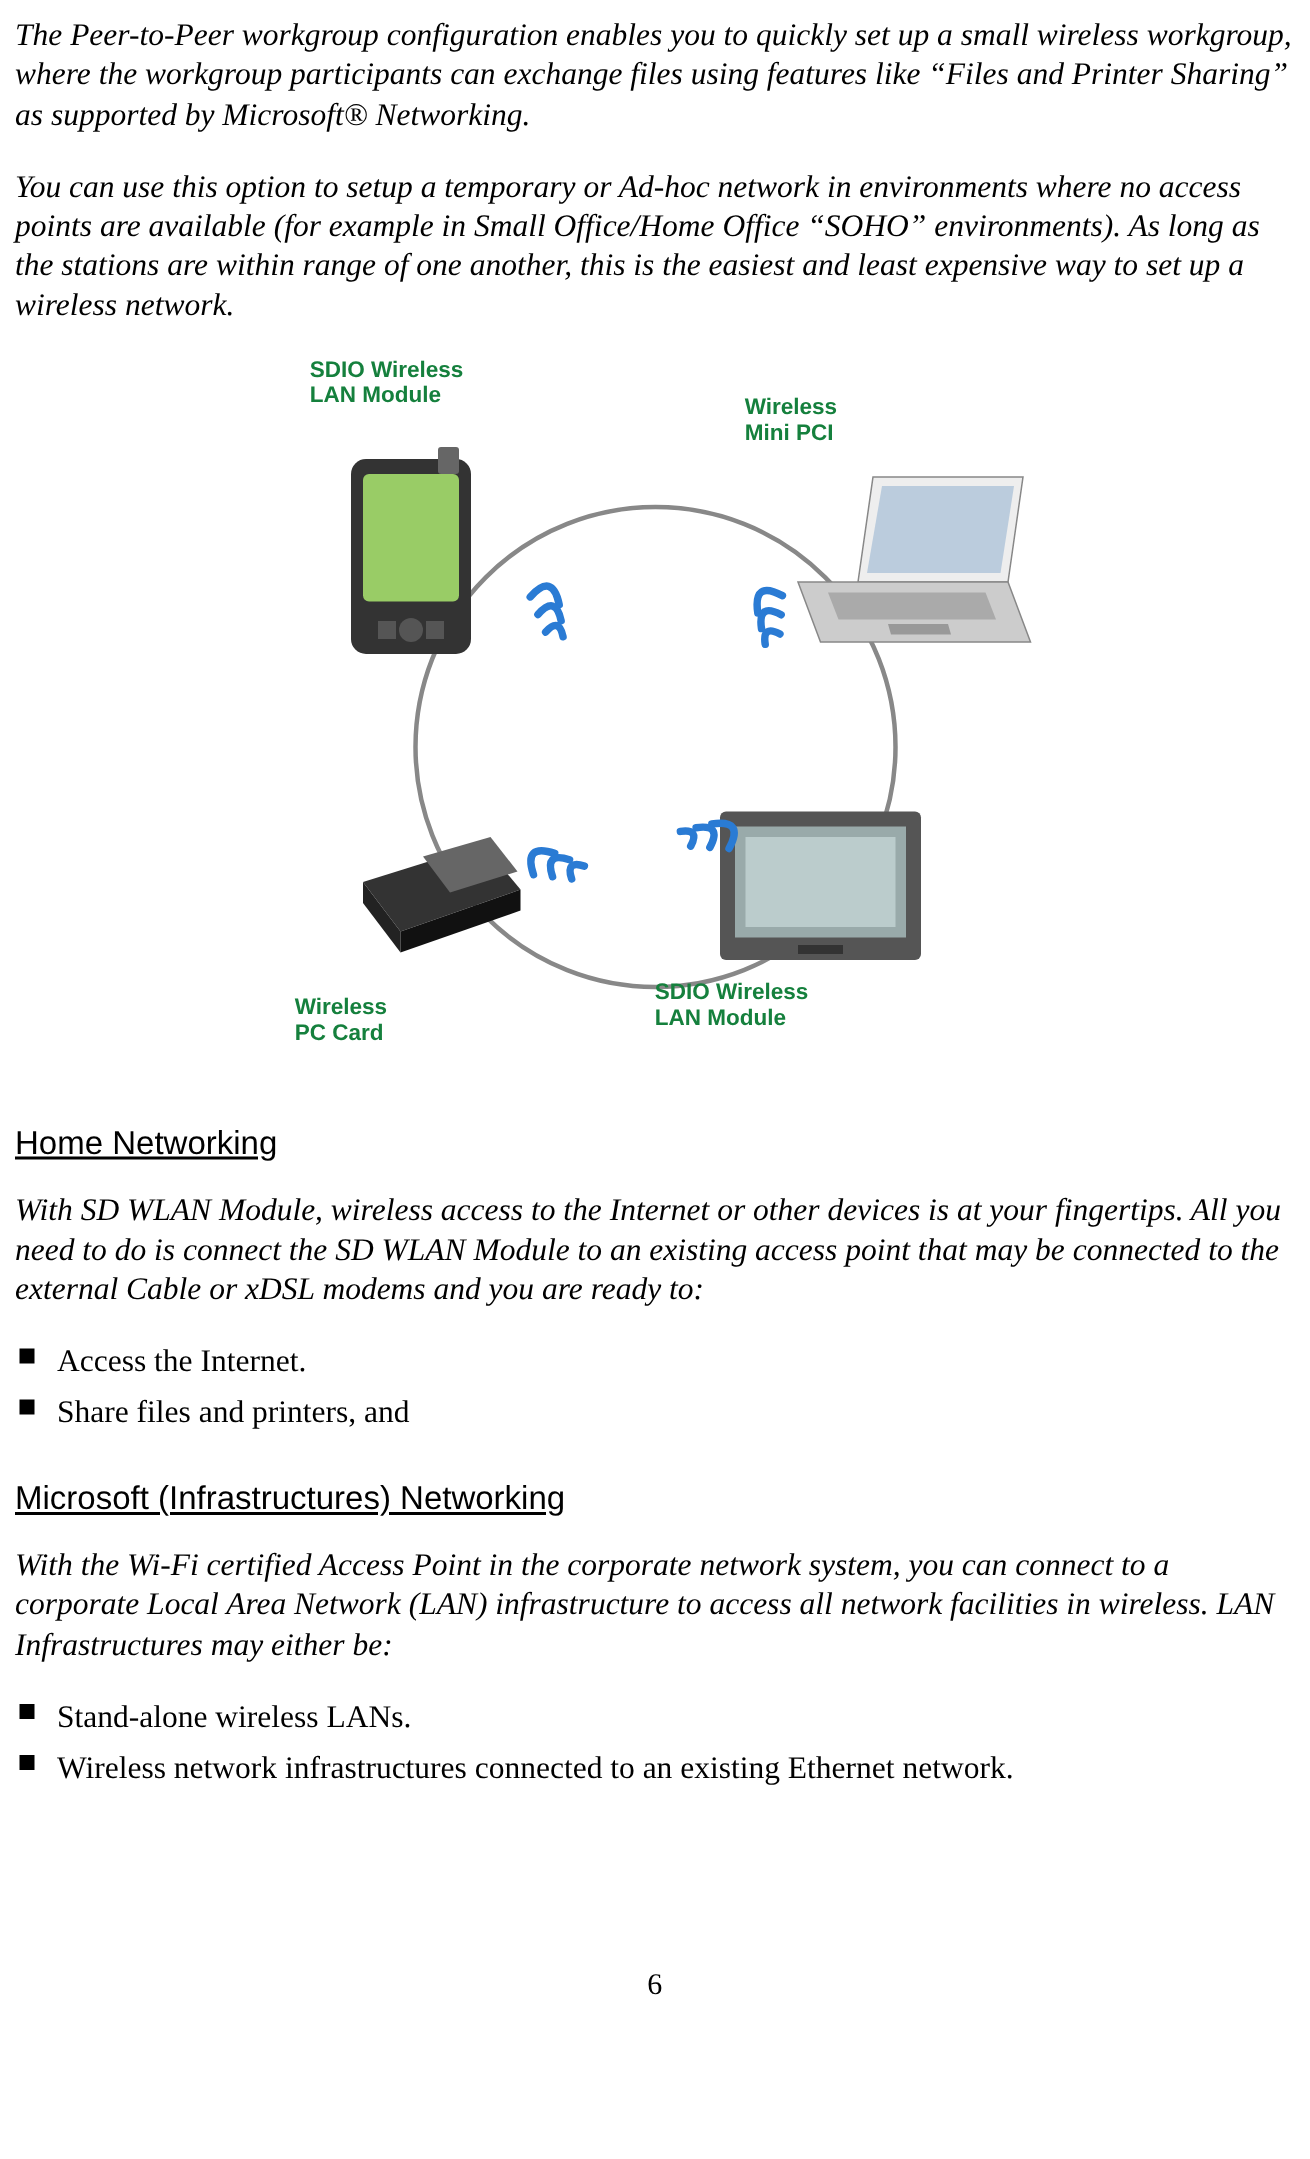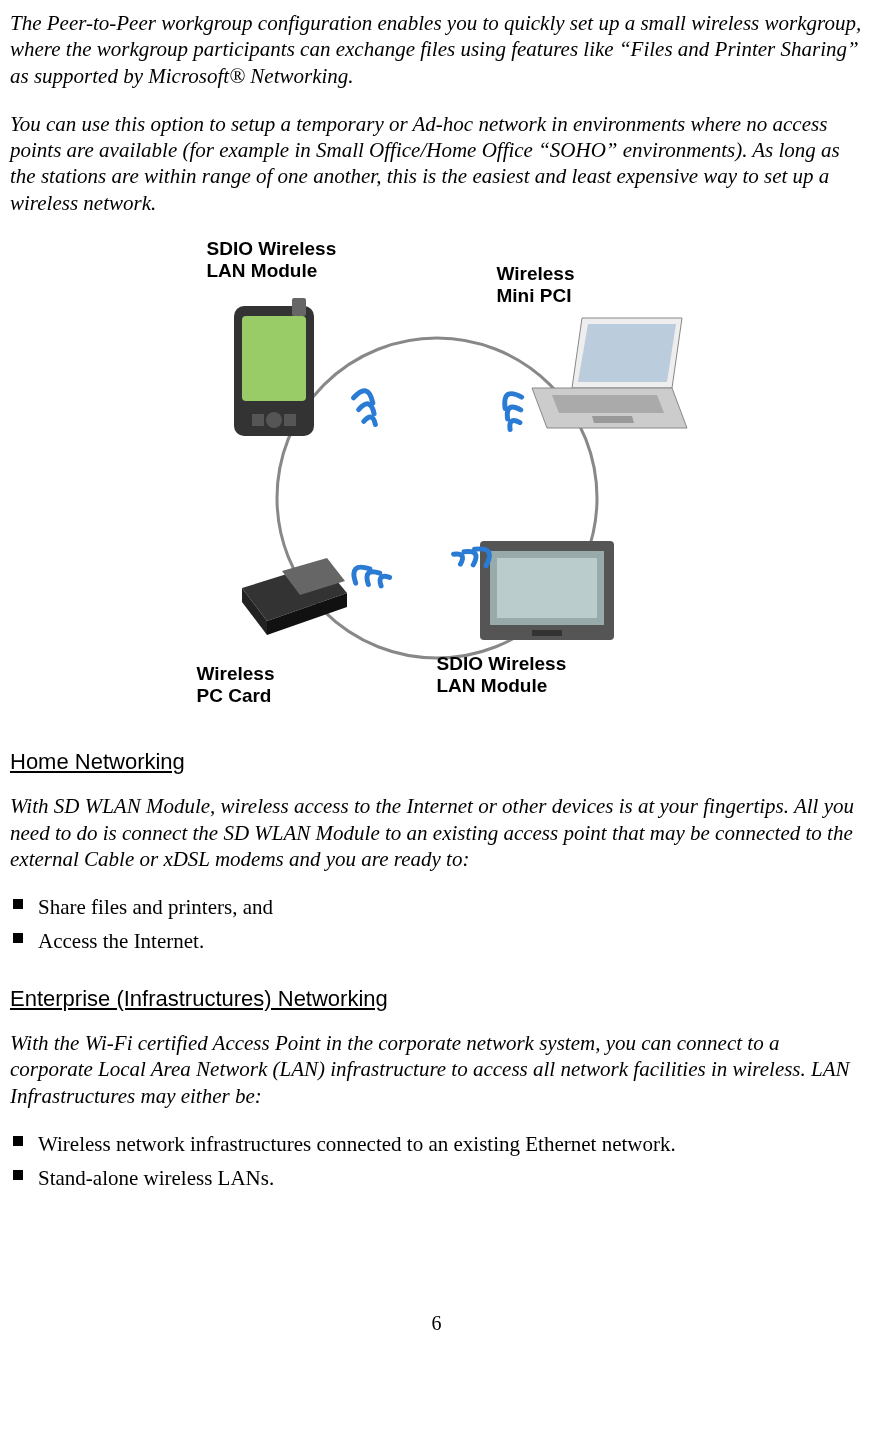--- a/index.html
+++ b/index.html
@@ -46,23 +46,23 @@
     .diagram-container {
       width: 500px;
       height: 480px;
       margin: 10px auto 20px auto;
       position: relative;
     }
     .diagram-label {
       position: absolute;
       font-family: Arial, Helvetica, sans-serif;
       font-weight: bold;
-      font-size: 19px;
+      font-size: 15px;
       line-height: 1.15;
-      color: #000000;
+      color: #15803d;
     }
     .lbl-sdio-top { left: 20px; top: 0; }
     .lbl-minipci  { left: 310px; top: 25px; }
     .lbl-pccard   { left: 10px; top: 425px; }
     .lbl-sdio-bot { left: 250px; top: 415px; }
     .ring svg { position: absolute; left: 50px; top: 60px; }
     .device { position: absolute; }
     .pda { left: 35px; top: 60px; width: 110px; height: 150px; }
     .laptop { left: 335px; top: 75px; width: 170px; height: 130px; }
     .card { left: 40px; top: 315px; width: 130px; height: 100px; }
@@ -161,24 +161,24 @@
 
   <div class="diagram-label lbl-sdio-top">SDIO Wireless<br>LAN Module</div>
   <div class="diagram-label lbl-minipci">Wireless<br>Mini PCI</div>
   <div class="diagram-label lbl-pccard">Wireless<br>PC Card</div>
   <div class="diagram-label lbl-sdio-bot">SDIO Wireless<br>LAN Module</div>
 </div>
 
 <h2>Home Networking</h2>
 <p>With SD WLAN Module, wireless access to the Internet or other devices is at your fingertips. All you need to do is connect the SD WLAN Module to an existing access point that may be connected to the external Cable or xDSL modems and you are ready to:</p>
 <ul>
+  <li>Access the Internet.</li>
   <li>Share files and printers, and</li>
-  <li>Access the Internet.</li>
 </ul>
 
-<h2>Enterprise (Infrastructures) Networking</h2>
+<h2>Microsoft (Infrastructures) Networking</h2>
 <p>With the Wi-Fi certified Access Point in the corporate network system, you can connect to a corporate Local Area Network (LAN) infrastructure to access all network facilities in wireless. LAN Infrastructures may either be:</p>
 <ul>
+  <li>Stand-alone wireless LANs.</li>
   <li>Wireless network infrastructures connected to an existing Ethernet network.</li>
-  <li>Stand-alone wireless LANs.</li>
 </ul>
 
 <div class="page-num">6</div>
 
 </body></html>

